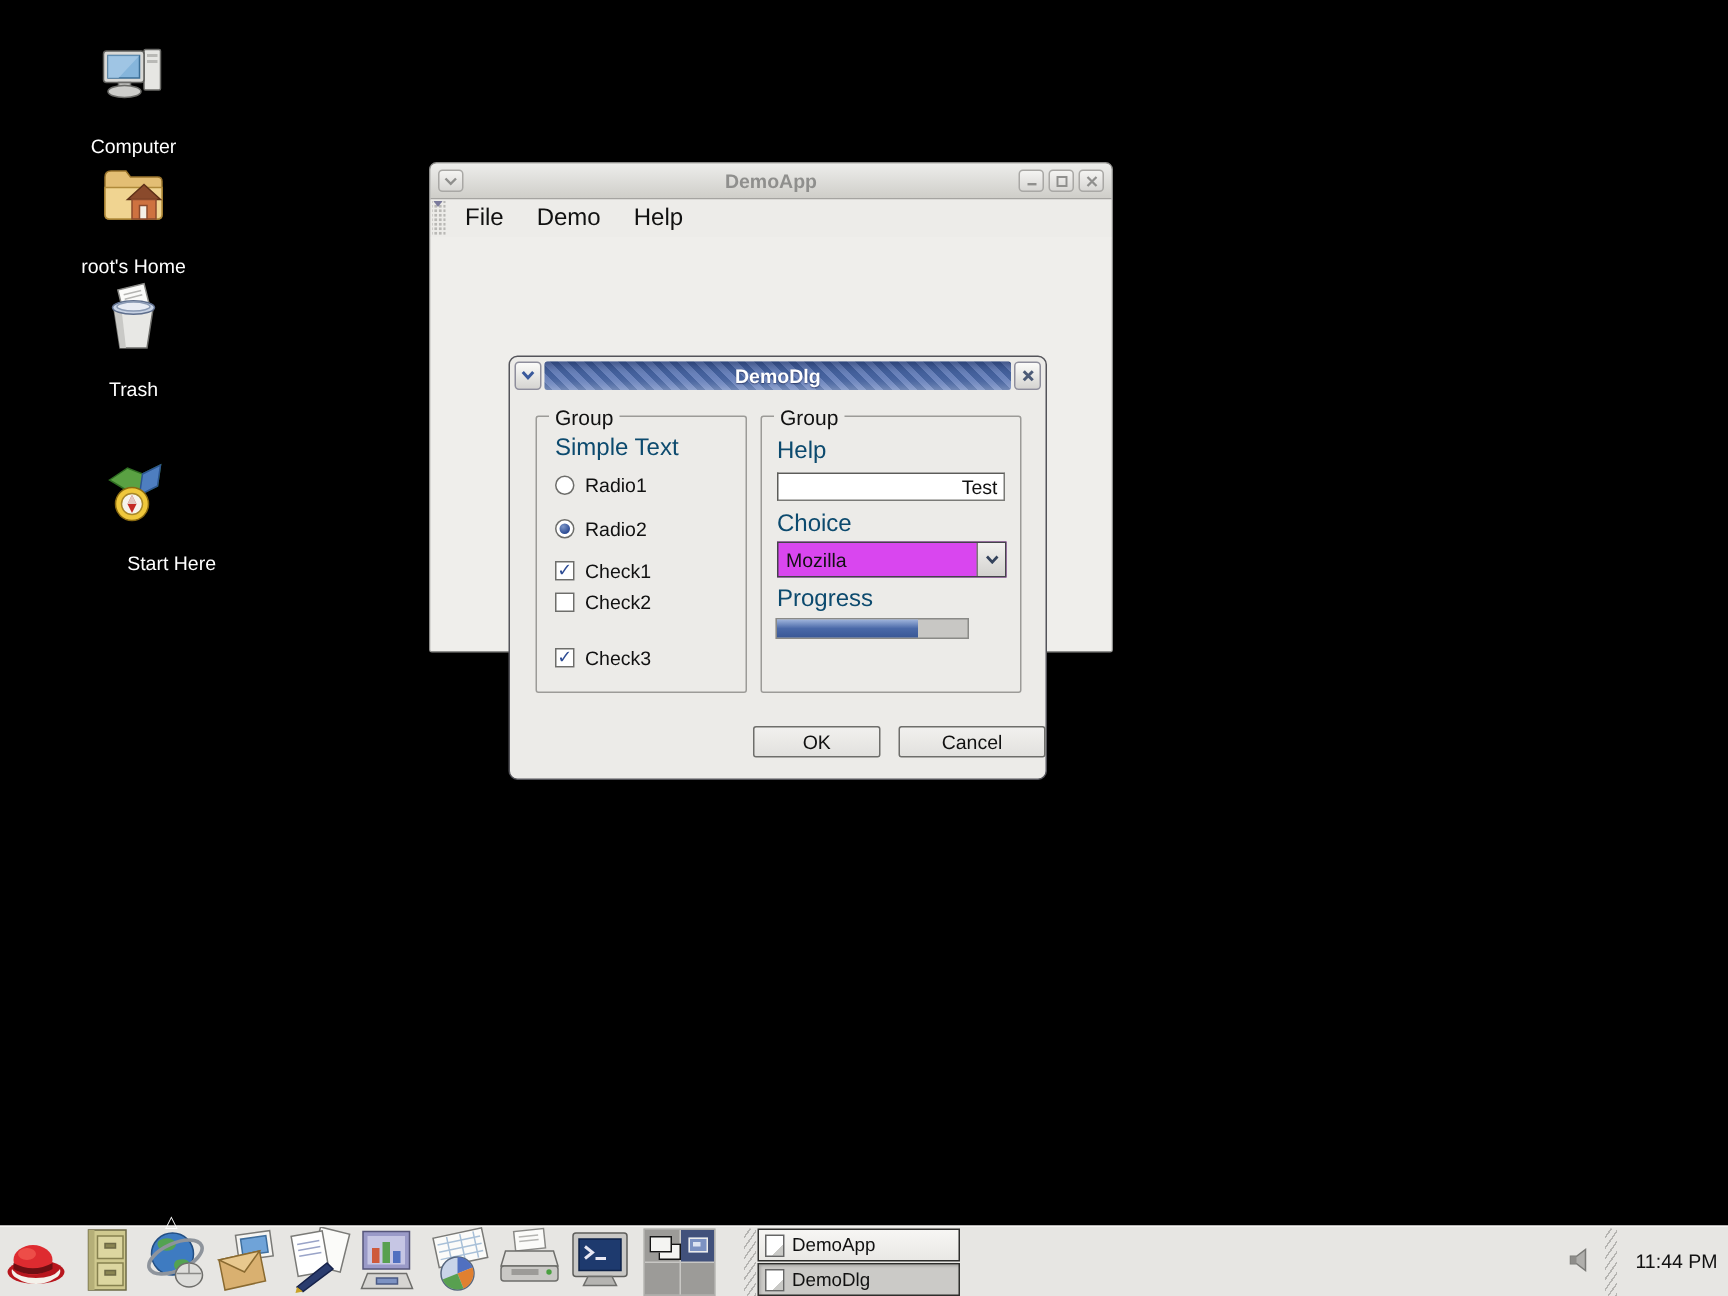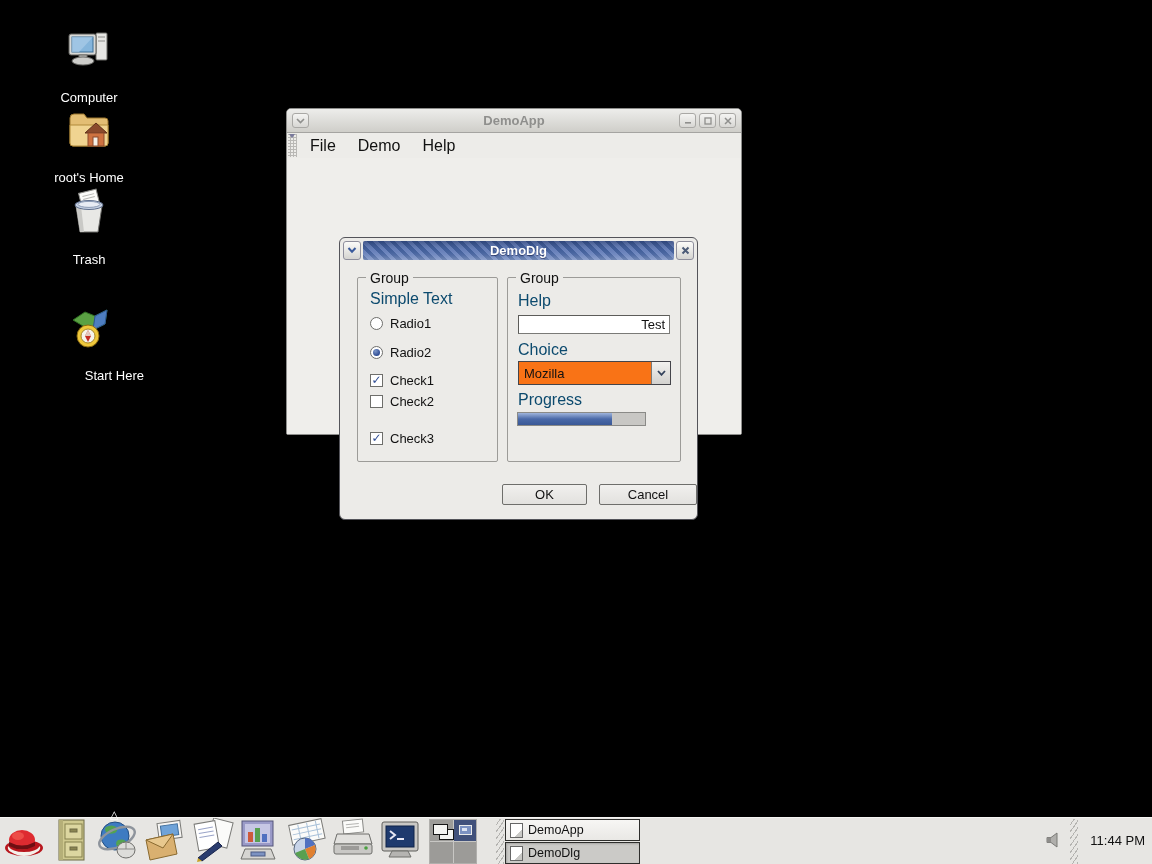--- a/index.html
+++ b/index.html
@@ -48,21 +48,21 @@
   .opt-row{position:absolute;display:flex;align-items:center;gap:7px;height:16px;font-size:13px;color:#111;}
   .radio{width:13px;height:13px;border:1px solid #6E6E6B;border-radius:50%;background:#fff;box-sizing:border-box;
     display:flex;align-items:center;justify-content:center;}
   .radio.on:after{content:"";width:7px;height:7px;border-radius:50%;
     background:radial-gradient(circle at 35% 30%,#7C96C8,var(--accent,#2E4C94) 70%);}
   .checkbox{width:13px;height:13px;border:1px solid #6E6E6B;background:#fff;box-sizing:border-box;
     display:flex;align-items:center;justify-content:center;color:var(--accent,#2E4C94);
     font-size:12px;font-weight:bold;line-height:1;}
   .text-input{position:absolute;box-sizing:border-box;border:1px solid #7A7A77;border-top-color:#5C5C59;border-left-color:#5C5C59;
     background:#fff;font-size:13px;font-family:inherit;padding:0 4px;color:#111;outline:none;}
-  .combo{position:absolute;box-sizing:border-box;border:1px solid #44444A;background:#f97316;display:flex;}
+  .combo{position:absolute;box-sizing:border-box;border:1px solid #44444A;background:#d946ef;display:flex;}
   .combo-value{flex:1;display:flex;align-items:center;padding:0 5px;font-size:13px;color:#111;}
   .combo-btn{width:18px;border-left:1px solid #7A7A77;background:linear-gradient(#F2F1EF,#D3D2CF);
     display:flex;align-items:center;justify-content:center;}
   .progress{position:absolute;box-sizing:border-box;border:1px solid #8A8A87;background:#C8C7C4;}
   .progress-fill{height:100%;background:linear-gradient(#9FB4DC,#4A69A8 50%,#3A5896);}
   .dlg-push{position:absolute;box-sizing:border-box;border:1px solid #6E6E6B;border-radius:2px;
     background:linear-gradient(#F1F0EE,#E2E1DE);display:flex;align-items:center;justify-content:center;
     font-size:13px;color:#111;}
 
   

